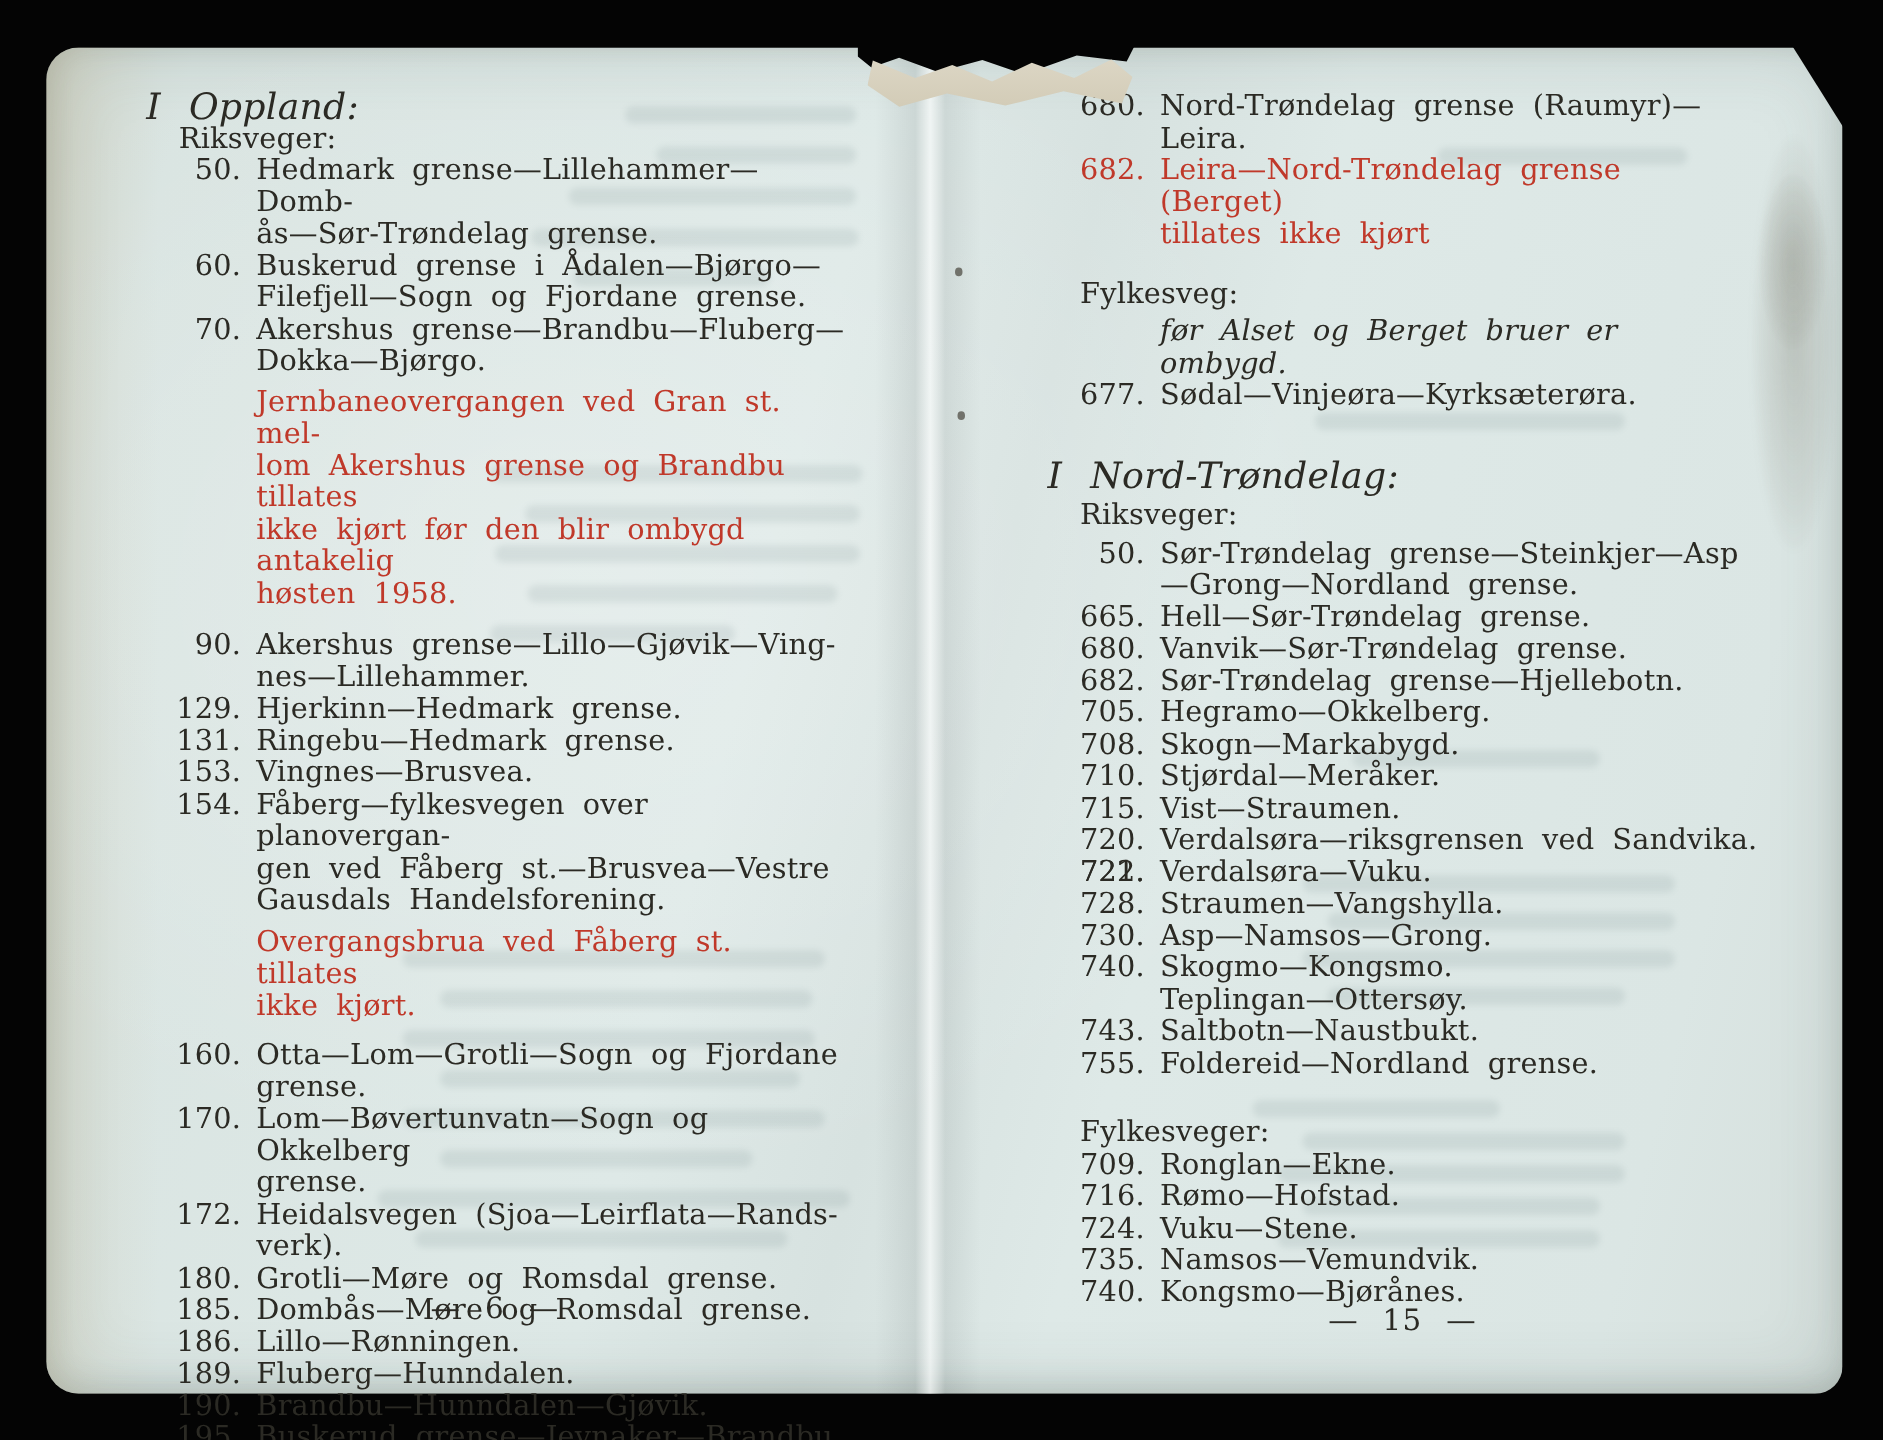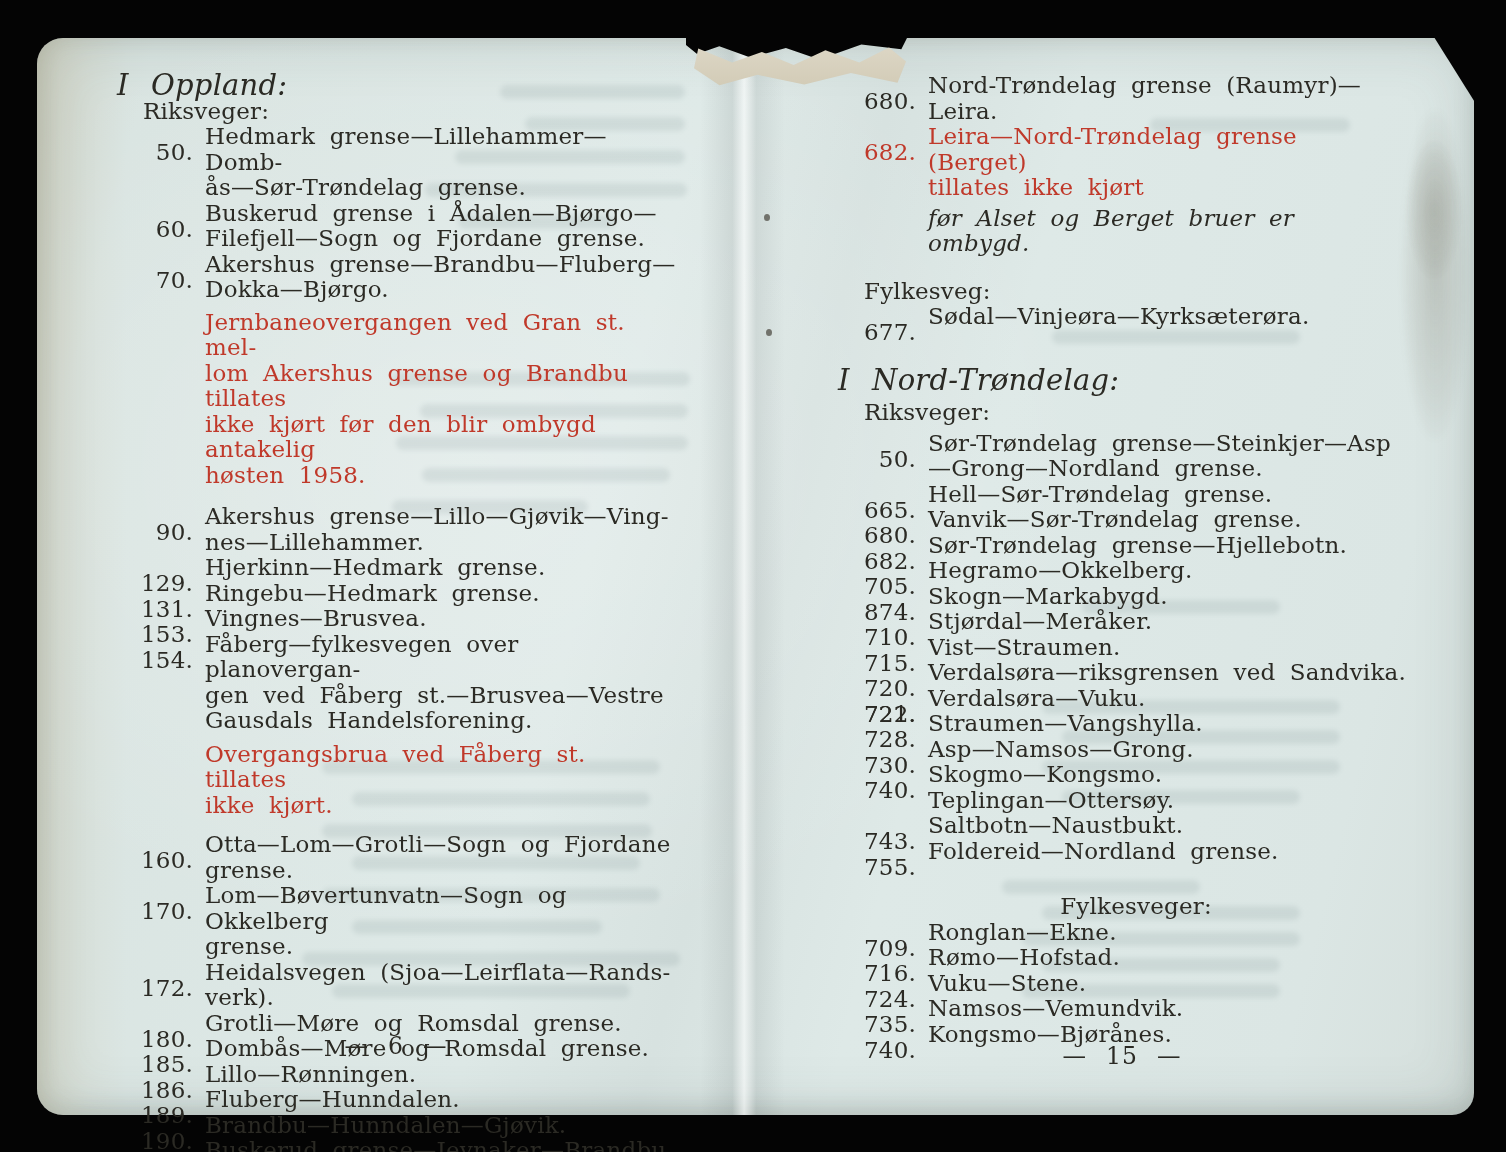--- a/index.html
+++ b/index.html
@@ -70,21 +70,21 @@
   .pageR{left:836px;width:572px;}
   .entry{
     position:relative;
     font-size:23px;line-height:25.5px;
     letter-spacing:0.2px;word-spacing:0.30em;
   }
   .entry .txt{white-space:pre-line;}
   .entry.item,.entry.item-red,.entry.note-red,.entry.note-italic{padding-left:90px;}
   .pageR .entry.item,.pageR .entry.item-red,.pageR .entry.note-red,.pageR .entry.note-italic{padding-left:92px;}
   .entry .num{
-    position:absolute;left:0;top:16px;width:78px;
+    position:absolute;left:0;top:0;width:78px;
     text-align:right;white-space:nowrap;
   }
   .pageR .entry .num{width:80px;}
   .entry.region-heading{font-style:italic;font-size:29px;padding-left:2px;word-spacing:0.45em;}
   .entry.section-heading{padding-left:28px;}
   .entry.item-red,.entry.item-red .num,.entry.note-red{color:var(--red);}
   .entry.note-italic{font-style:italic;}
   .page-number{
     position:absolute;width:562px;text-align:center;
     font-size:23.5px;color:var(--ink);letter-spacing:1px;word-spacing:0.45em;
@@ -165,44 +165,44 @@
     <div class="entry item"><span class="num">186.</span><span class="txt">Lillo—Rønningen.</span></div>
     <div class="entry item"><span class="num">189.</span><span class="txt">Fluberg—Hunndalen.</span></div>
     <div class="entry item"><span class="num">190.</span><span class="txt">Brandbu—Hunndalen—Gjøvik.</span></div>
     <div class="entry item"><span class="num">195.</span><span class="txt">Buskerud grense—Jevnaker—Brandbu.</span></div>
   </div>
 <div class="page-col pageR" id="pageR">
     <div class="entry item"><span class="num">680.</span><span class="txt">Nord-Trøndelag grense (Raumyr)—
 Leira.</span></div>
     <div class="entry item-red"><span class="num">682.</span><span class="txt">Leira—Nord-Trøndelag grense (Berget)
 tillates ikke kjørt</span></div>
+    <div class="entry section-heading" style="margin-top: 22px;"><span class="txt">Fylkesveg:</span></div>
     <div class="entry note-italic" style="margin-top: 5px;"><span class="txt">før Alset og Berget bruer er ombygd.</span></div>
-    <div class="entry section-heading" style="margin-top: 22px;"><span class="txt">Fylkesveg:</span></div>
     <div class="entry item"><span class="num">677.</span><span class="txt">Sødal—Vinjeøra—Kyrksæterøra.</span></div>
     <div class="entry region-heading" style="margin-top: 38px;"><span class="txt">I  Nord-Trøndelag:</span></div>
     <div class="entry section-heading" style="margin-top: 7px;"><span class="txt">Riksveger:</span></div>
     <div class="entry item" style="margin-top: 5px;"><span class="num">50.</span><span class="txt">Sør-Trøndelag grense—Steinkjer—Asp
 —Grong—Nordland grense.</span></div>
     <div class="entry item"><span class="num">665.</span><span class="txt">Hell—Sør-Trøndelag grense.</span></div>
     <div class="entry item"><span class="num">680.</span><span class="txt">Vanvik—Sør-Trøndelag grense.</span></div>
     <div class="entry item"><span class="num">682.</span><span class="txt">Sør-Trøndelag grense—Hjellebotn.</span></div>
     <div class="entry item"><span class="num">705.</span><span class="txt">Hegramo—Okkelberg.</span></div>
-    <div class="entry item"><span class="num">874.</span><span class="txt">Skogn—Markabygd.</span></div>
+    <div class="entry item"><span class="num">708.</span><span class="txt">Skogn—Markabygd.</span></div>
     <div class="entry item"><span class="num">710.</span><span class="txt">Stjørdal—Meråker.</span></div>
     <div class="entry item"><span class="num">715.</span><span class="txt">Vist—Straumen.</span></div>
     <div class="entry item"><span class="num">720.</span><span class="txt">Verdalsøra—riksgrensen ved Sandvika.</span></div>
     <div class="entry item"><span class="num">721.</span></div>
     <div class="entry item"><span class="num">722.</span><span class="txt">Verdalsøra—Vuku.</span></div>
     <div class="entry item"><span class="num">728.</span><span class="txt">Straumen—Vangshylla.</span></div>
     <div class="entry item"><span class="num">730.</span><span class="txt">Asp—Namsos—Grong.</span></div>
     <div class="entry item"><span class="num">740.</span><span class="txt">Skogmo—Kongsmo.
 Teplingan—Ottersøy.</span></div>
     <div class="entry item"><span class="num">743.</span><span class="txt">Saltbotn—Naustbukt.</span></div>
     <div class="entry item"><span class="num">755.</span><span class="txt">Foldereid—Nordland grense.</span></div>
-    <div class="entry section-heading" style="margin-top: 30px; text-align: center;"><span class="txt">Fylkesveger:</span></div>
+    <div class="entry section-heading" style="margin-top: 30px;"><span class="txt">Fylkesveger:</span></div>
     <div class="entry item"><span class="num">709.</span><span class="txt">Ronglan—Ekne.</span></div>
     <div class="entry item"><span class="num">716.</span><span class="txt">Rømo—Hofstad.</span></div>
     <div class="entry item"><span class="num">724.</span><span class="txt">Vuku—Stene.</span></div>
     <div class="entry item"><span class="num">735.</span><span class="txt">Namsos—Vemundvik.</span></div>
     <div class="entry item"><span class="num">740.</span><span class="txt">Kongsmo—Bjørånes.</span></div>
   </div>
 
 <div class="page-number" id="pn-left">— 6 —</div>
 <div class="page-number" id="pn-right">— 15 —</div>
 

